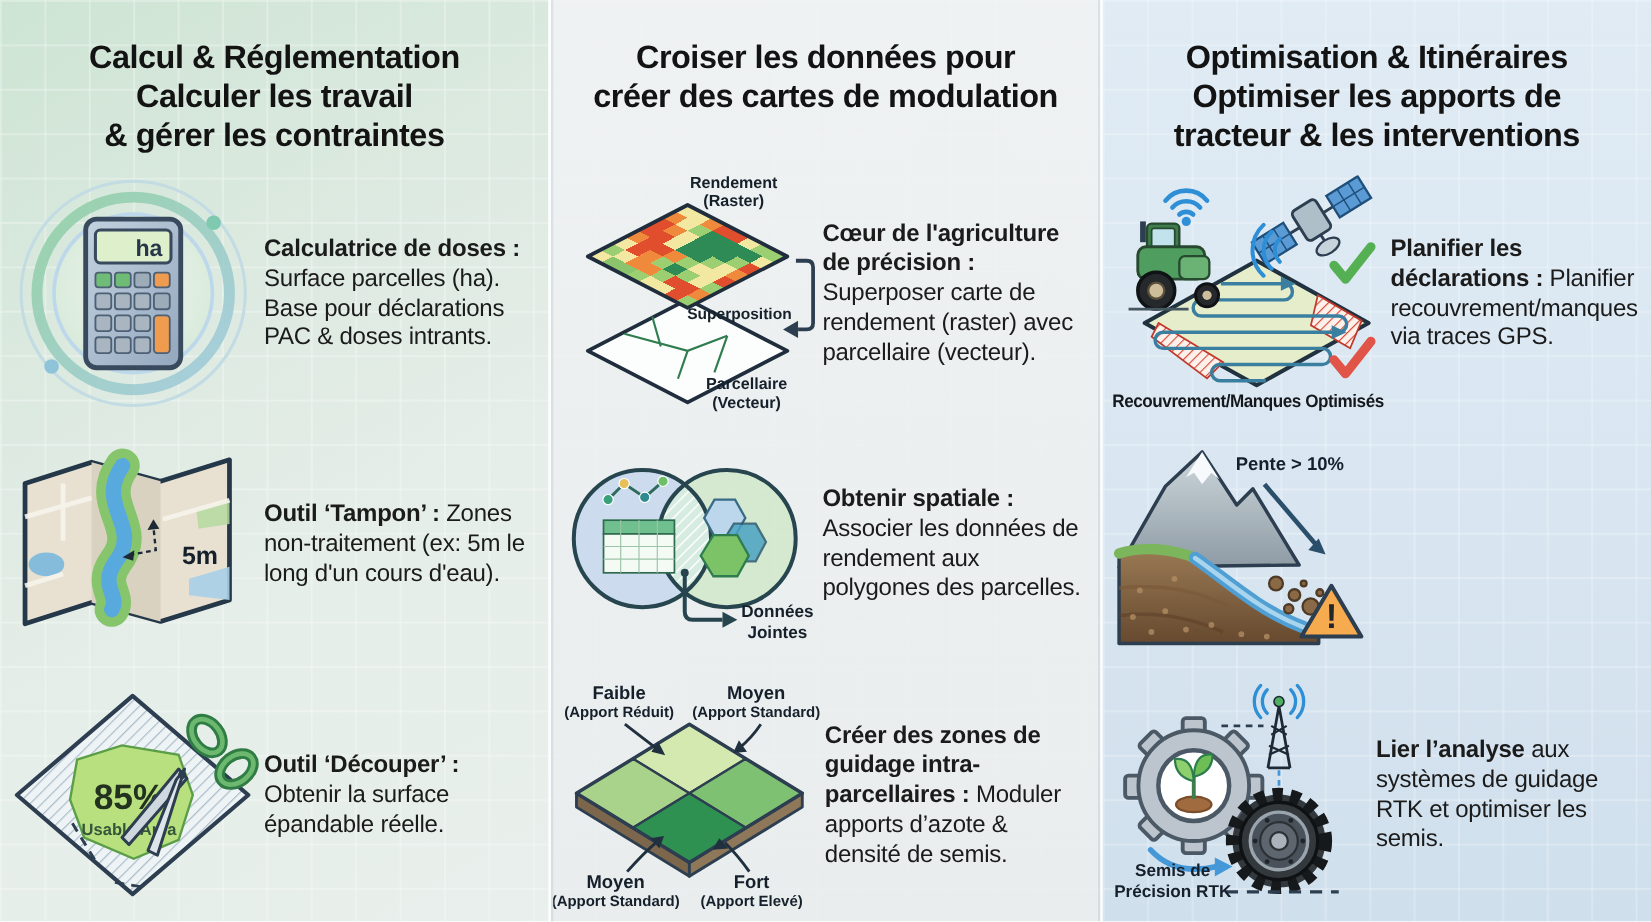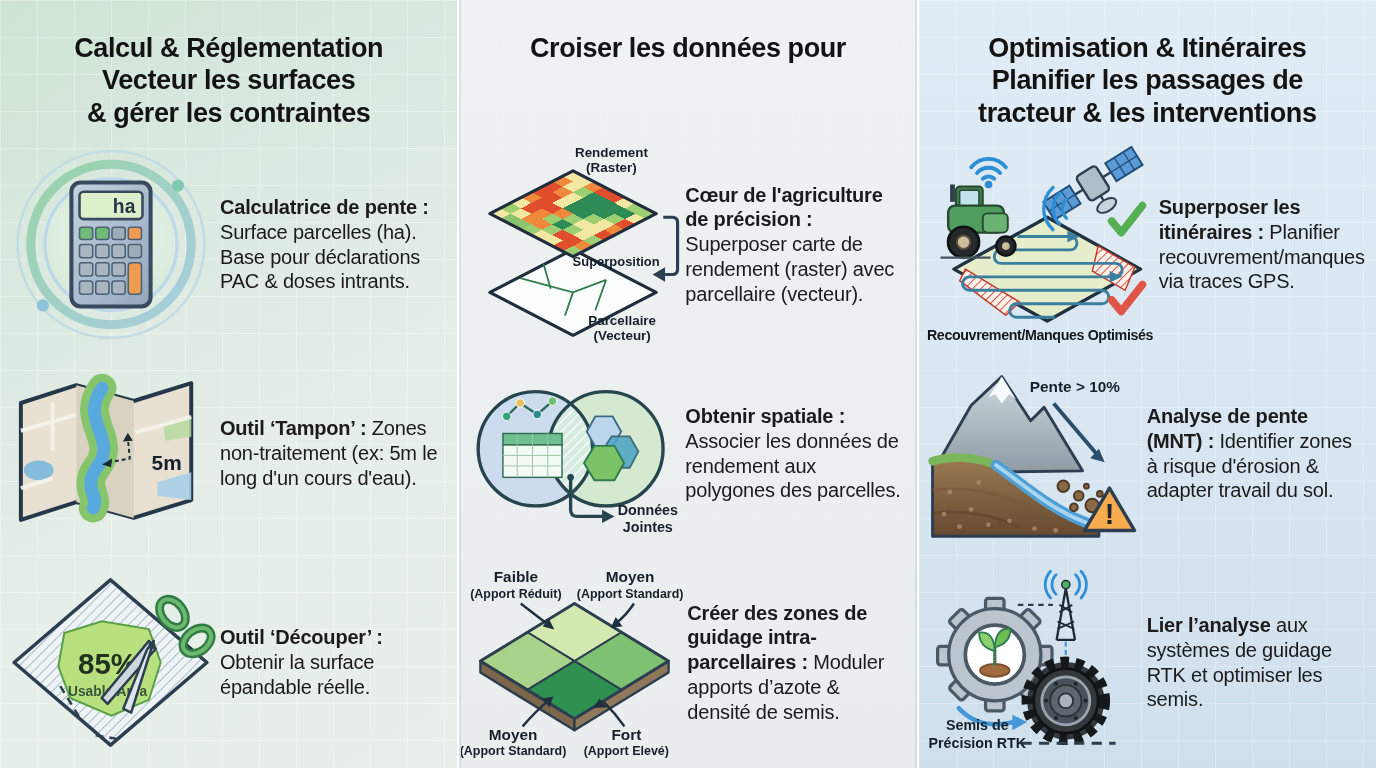--- a/index.html
+++ b/index.html
@@ -29,21 +29,21 @@
   .svg-label{font-weight:700;fill:#15202b;}
 </style>
 </head>
 <body>
 
 <div class="board">
 
   <section class="col col1">
     <header class="col-header">
       <div>Calcul &amp; Réglementation</div>
-      <div>Vecteur les surfaces</div>
+      <div>Calculer les travail</div>
       <div>&amp; gérer les contraintes</div>
     </header>
 
     <div class="row">
       <div class="icon-wrap">
         <svg width="206" height="198" viewBox="0 0 200 195">
           <defs>
             <linearGradient id="ringG" x1="0" y1="0" x2="1" y2="1">
                 <stop offset="0" stop-color="#8ecf9f"></stop>
                 <stop offset="1" stop-color="#9ec8e0"></stop>
@@ -77,21 +77,21 @@
             <rect x="69" y="115" width="13" height="13" rx="2.5" fill="#a9b6c1"></rect>
             <rect x="85" y="115" width="13" height="13" rx="2.5" fill="#a9b6c1"></rect>
             <rect x="101" y="115" width="13" height="13" rx="2.5" fill="#a9b6c1"></rect>
             <rect x="69" y="133" width="13" height="13" rx="2.5" fill="#a9b6c1"></rect>
             <rect x="85" y="133" width="13" height="13" rx="2.5" fill="#a9b6c1"></rect>
             <rect x="101" y="133" width="13" height="13" rx="2.5" fill="#a9b6c1"></rect>
             <rect x="117" y="115" width="13" height="31" rx="3" fill="#ef9c50"></rect>
           </g>
         </svg>
       </div>
-      <p class="desc"><strong>Calculatrice de pente :</strong> <span>Surface parcelles (ha). Base pour déclarations PAC &amp; doses intrants.</span></p>
+      <p class="desc"><strong>Calculatrice de doses :</strong> <span>Surface parcelles (ha). Base pour déclarations PAC &amp; doses intrants.</span></p>
     </div>
 
     <div class="row">
       <div class="icon-wrap">
         <svg width="208" height="176" viewBox="0 0 210 175">
           <path d="M14,36 L70,18 L128,34 L186,16 L186,134 L128,152 L70,136 L14,154 Z" fill="#e8e1d2" stroke="#25384a" stroke-width="4" stroke-linejoin="round"></path>
           <polygon points="70,18 128,34 128,152 70,136" fill="#dad2c1"></polygon>
           <polygon points="152,116 186,106 186,134 152,130" fill="#a8cfe8" opacity=".9"></polygon>
           <polygon points="158,58 186,50 186,70 160,74" fill="#b5d9a0" opacity=".85"></polygon>
           <ellipse cx="32" cy="104" rx="15" ry="10" fill="#7ab8dd" opacity=".9"></ellipse>
@@ -138,20 +138,21 @@
           </g>
         </svg>
       </div>
       <p class="desc"><strong>Outil ‘Découper’ :</strong> <span>Obtenir la surface épandable réelle.</span></p>
     </div>
   </section>
 
   <section class="col col2">
     <header class="col-header">
       <div>Croiser les données pour</div>
+      <div>créer des cartes de modulation</div>
     </header>
 
     <div class="row">
       <div class="icon-wrap">
         <svg width="224" height="202" viewBox="0 0 250 226">
           <text x="168" y="14" text-anchor="middle" font-size="15" class="svg-label">Rendement</text>
           <text x="168" y="31" text-anchor="middle" font-size="15" class="svg-label">(Raster)</text>
           <polygon points="125,118 218,166 125,214 32,166" fill="#fcfdfd" stroke="#1f2d3d" stroke-width="3.5" stroke-linejoin="round"></polygon>
           <g stroke="#2f7d4f" stroke-width="2" fill="none">
             <path d="M66,150 L125,166 L162,152"></path>
@@ -294,21 +295,21 @@
           <text x="172" y="196" text-anchor="middle" font-size="13" class="svg-label">(Apport Elevé)</text>
         </svg>
       </div>
       <p class="desc"><strong>Créer des zones de guidage intra-parcellaires :</strong> <span>Moduler apports d’azote &amp; densité de semis.</span></p>
     </div>
   </section>
 
   <section class="col col3">
     <header class="col-header">
       <div>Optimisation &amp; Itinéraires</div>
-      <div>Planifier les passages de</div>
+      <div>Optimiser les apports de</div>
       <div>tracteur &amp; les interventions</div>
     </header>
 
     <div class="row">
       <div class="icon-wrap">
         <svg width="226" height="178" viewBox="0 0 235 185">
           <defs>
             <pattern id="redh" width="6" height="6" patternUnits="userSpaceOnUse" patternTransform="rotate(45)">
               <rect width="6" height="6" fill="#fdf1ec"></rect>
                 <line x1="0" y1="0" x2="0" y2="6" stroke="#d84b38" stroke-width="2"></line>
@@ -356,21 +357,21 @@
           <g fill="none" stroke="#2f8fd6" stroke-width="3.5" stroke-linecap="round">
             <path d="M145,75 A14,14 0 0 1 145,55"></path>
             <path d="M138,81 A22,22 0 0 1 138,49"></path>
             <path d="M131,87 A30,30 0 0 1 131,43"></path>
           </g>
           <path d="M192,78 L202,90 L224,62" fill="none" stroke="#55b054" stroke-width="8" stroke-linecap="round" stroke-linejoin="round"></path>
           <path d="M192,160 L202,172 L224,144" fill="none" stroke="#e05548" stroke-width="8" stroke-linecap="round" stroke-linejoin="round"></path>
         </svg>
         <div class="icon-caption">Recouvrement/Manques Optimisés</div>
       </div>
-      <p class="desc"><strong>Superposer les itinéraires :</strong> <span>Planifier recouvrement/manques via traces GPS.</span></p>
+      <p class="desc"><strong>Planifier les déclarations :</strong> <span>Planifier recouvrement/manques via traces GPS.</span></p>
     </div>
 
     <div class="row">
       <div class="icon-wrap">
         <svg width="226" height="178" viewBox="0 0 235 185">
           <defs>
             <linearGradient id="mtnG" x1="0" y1="0" x2="0" y2="1">
                 <stop offset="0" stop-color="#cdd6dc"></stop>
                 <stop offset="1" stop-color="#8e9ba4"></stop>
               </linearGradient>
@@ -406,21 +407,20 @@
               <circle cx="24" cy="155" r="2.5"></circle>
               <circle cx="140" cy="172" r="2.5"></circle>
           </g>
           <polygon points="196,128 222,172 170,172" fill="#f6ab4f" stroke="#2c3e50" stroke-width="3.5" stroke-linejoin="round"></polygon>
           <text x="196" y="165" text-anchor="middle" font-size="30" font-weight="bold" fill="#20262b">!</text>
           <text x="160" y="28" text-anchor="middle" font-size="16" class="svg-label">Pente &gt; 10%</text>
           <path d="M138,40 L184,94" fill="none" stroke="#2b4e6b" stroke-width="4"></path>
           <polygon points="191,101 176,97 185,87" fill="#2b4e6b"></polygon>
         </svg>
       </div>
-      <p class="desc"><strong>Analyse de pente (MNT) :</strong> <span>Identifier zones à risque d'érosion &amp; adapter travail du sol.</span></p>
     </div>
 
     <div class="row">
       <div class="icon-wrap">
         <svg width="226" height="190" viewBox="0 -6 235 206">
           <path d="M100,34 H138" stroke="#2c3e50" stroke-width="2.5" stroke-dasharray="6,5" fill="none"></path>
           <path d="M108,86 Q128,92 136,102" stroke="#2c3e50" stroke-width="2.5" stroke-dasharray="6,5" fill="none"></path>
           <polygon points="133,103 144,109 132,114" fill="#4598d8"></polygon>
           <path d="M152,74 V102" stroke="#4598d8" stroke-width="2.5" stroke-dasharray="5,4" fill="none"></path>
           <g>

